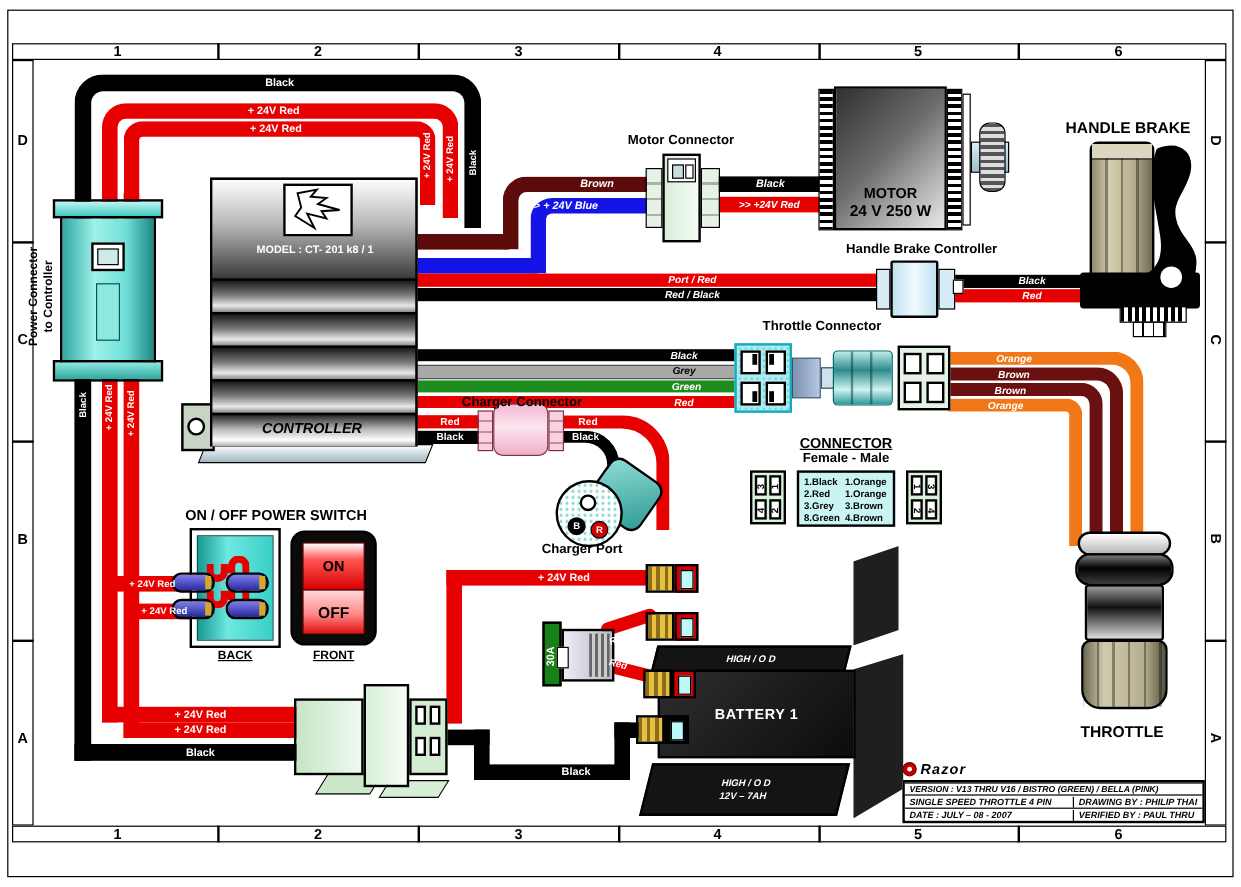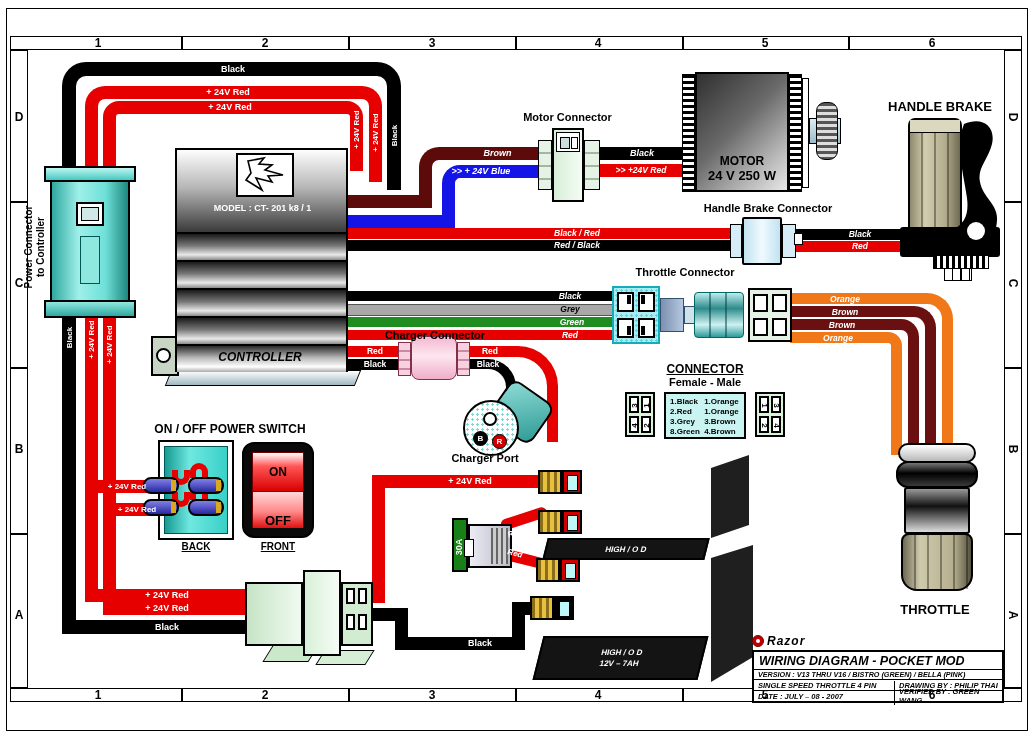--- a/index.html
+++ b/index.html
@@ -120,21 +120,21 @@
       </svg>
   </div>
   <div class="lw" style="left:180px;top:203px;width:165px;font-size:9px">MODEL : CT- 201 k8 / 1</div>
   <div class="cl li" style="left:200px;top:350px;width:120px;font-size:12px;z-index:3">CONTROLLER</div>
 
   <div class="br" style="left:419px;top:147px;width:121px;height:61px;border-color:#5C0A0A;border-width:13px 0 0 13px;border-radius:20px 0 0 0"></div>
   <div class="w" style="left:348px;top:195px;width:76px;height:13px;background:#5C0A0A"></div>
   <div class="br" style="left:442px;top:165px;width:98px;height:63px;border-color:#1414E6;border-width:13px 0 0 13px;border-radius:18px 0 0 0"></div>
   <div class="w" style="left:348px;top:215px;width:100px;height:13px;background:#1414E6"></div>
   <div class="lw li" style="left:460px;top:148px;width:75px">Brown</div>
-  <div class="lw li" style="left:436px;top:166px;width:90px">&gt;&gt; + 24V Blue</div>
+  <div class="lw li" style="left:424px;top:166px;width:90px">&gt;&gt; + 24V Blue</div>
   <div class="w" style="left:598px;top:147px;width:86px;height:13px;background:#000"></div>
   <div class="w" style="left:598px;top:164px;width:86px;height:13px;background:#E60000"></div>
   <div class="lw li" style="left:610px;top:148px;width:64px">Black</div>
   <div class="lw li" style="left:598px;top:165px;width:86px;font-size:8.5px">&gt;&gt; +24V Red</div>
   <div class="cl" style="left:505px;top:111px;width:125px">Motor Connector</div>
   <div class="cmp" style="left:538px;top:140px;width:14px;height:50px;background:repeating-linear-gradient(180deg,#E6F2E6 0 11px,#9FB89F 11px 13px);border:1.5px solid #000;box-sizing:border-box"></div>
   <div class="cmp" style="left:552px;top:128px;width:32px;height:74px;background:linear-gradient(90deg,#D8EED8,#F4FCF4);border:2px solid #000;box-sizing:border-box"></div>
   <div class="cmp" style="left:556px;top:132px;width:24px;height:20px;background:#fff;border:1.5px solid #000;box-sizing:border-box">
     <div style="position:absolute;left:3px;top:4px;width:8px;height:10px;background:#cdd;border:1.5px solid #000"></div>
     <div style="position:absolute;left:14px;top:4px;width:5px;height:10px;background:#fff;border:1.5px solid #000"></div>
@@ -158,27 +158,27 @@
   <div class="cmp" style="left:900px;top:227px;width:100px;height:30px;background:#000;border-radius:3px"></div>
   <svg class="cmp" style="left:950px;top:118px;z-index:2" width="58" height="145" viewBox="0 0 58 145">
     <path d="M14 6 C32 -2 46 8 42 26 C38 42 27 50 30 64 C33 80 48 86 47 102 C46 124 32 138 6 140 L2 140 L2 112 C15 106 19 96 17 80 C14 58 5 28 14 6 Z" fill="#000"></path>
     <circle cx="26" cy="113" r="9" fill="#fff"></circle>
   </svg>
   <div class="cmp" style="left:933px;top:255px;width:56px;height:14px;background:repeating-linear-gradient(90deg,#000 0 3px,#fff 3px 6px);border:1.5px solid #000;box-sizing:border-box"></div>
   <div class="cmp" style="left:944px;top:268px;width:28px;height:13px;background:repeating-linear-gradient(90deg,#fff 0 7px,#000 7px 8.5px);border:1.5px solid #000;box-sizing:border-box"></div>
 
   <div class="w" style="left:348px;top:228px;width:386px;height:11px;background:#E60000"></div>
   <div class="w" style="left:348px;top:240px;width:386px;height:11px;background:#000"></div>
-  <div class="lw li" style="left:535px;top:228px;width:84px;font-size:8.5px">Black / Red</div>
+  <div class="lw li" style="left:535px;top:228px;width:84px;font-size:8.5px">Port / Red</div>
   <div class="lw li" style="left:535px;top:240px;width:84px;font-size:8.5px">Red / Black</div>
   <div class="w" style="left:795px;top:229px;width:112px;height:11px;background:#000"></div>
   <div class="w" style="left:795px;top:241px;width:112px;height:11px;background:#E60000"></div>
   <div class="lw li" style="left:830px;top:229px;width:60px;font-size:8.5px">Black</div>
   <div class="lw li" style="left:832px;top:241px;width:56px;font-size:8.5px">Red</div>
-  <div class="cl" style="left:688px;top:202px;width:160px">Handle Brake Connector</div>
+  <div class="cl" style="left:688px;top:202px;width:160px">Handle Brake Controller</div>
   <div class="cmp" style="left:730px;top:224px;width:12px;height:34px;background:#D6ECF6;border:1.5px solid #000;box-sizing:border-box"></div>
   <div class="cmp" style="left:742px;top:217px;width:40px;height:48px;background:linear-gradient(90deg,#C2E2F0,#F0FAFF 50%,#C2E2F0);border:2px solid #000;border-radius:2px;box-sizing:border-box"></div>
   <div class="cmp" style="left:782px;top:224px;width:14px;height:34px;background:#D6ECF6;border:1.5px solid #000;box-sizing:border-box"></div>
   <div class="cmp" style="left:794px;top:233px;width:9px;height:12px;background:#fff;border:1.5px solid #000;box-sizing:border-box"></div>
 
   <div class="cl" style="left:600px;top:266px;width:170px">Throttle Connector</div>
   <div class="w" style="left:348px;top:291px;width:266px;height:10px;background:#000"></div>
   <div class="w" style="left:348px;top:304px;width:266px;height:10px;background:#A8A8A8;border-top:1px solid #555;border-bottom:1px solid #555"></div>
   <div class="w" style="left:348px;top:317px;width:266px;height:10px;background:#1E8C1E"></div>
   <div class="w" style="left:348px;top:330px;width:266px;height:10px;background:#E60000"></div>
@@ -296,21 +296,21 @@
     </div>
   <div class="cmp" style="left:188px;top:499px;width:36px;height:17px;background:linear-gradient(180deg,#8080E8,#2828A0);border:2px solid #000;border-radius:8px;box-sizing:border-box;z-index:3">
       <div style="position:absolute;right:1px;top:1px;bottom:1px;width:5px;background:#D8A820"></div>
     </div>
   <div class="cl" style="left:166px;top:541px;width:60px;font-size:10px;text-decoration:underline">BACK</div>
   <div class="cmp" style="left:242px;top:442px;width:72px;height:96px;background:#0a0a0a;border-radius:12px;border:2px solid #000;box-sizing:border-box"></div>
   <div class="cmp" style="left:252px;top:452px;width:52px;height:76px;border:1.5px solid #700;box-sizing:border-box;z-index:3">
     <div style="height:38px;background:linear-gradient(180deg,#fff,#f55 35%,#d80000);display:flex;align-items:center;justify-content:center;font:bold 12px 'Liberation Sans',sans-serif;color:#000">
         <span>ON</span>
       </div>
-    <div style="height:36px;background:linear-gradient(180deg,#ffd8d8,#f88 55%,#e01010);display:flex;align-items:flex-end;justify-content:center;font:bold 13px 'Liberation Sans',sans-serif;color:#000;border-top:1.5px solid #700">
+    <div style="height:36px;background:linear-gradient(180deg,#ffd8d8,#f88 55%,#e01010);display:flex;align-items:center;justify-content:center;font:bold 13px 'Liberation Sans',sans-serif;color:#000;border-top:1.5px solid #700">
         <span>OFF</span>
       </div>
   </div>
   <div class="cl" style="left:248px;top:541px;width:60px;font-size:10px;text-decoration:underline">FRONT</div>
 
   <div class="w" style="left:372px;top:475px;width:13px;height:127px;background:#E60000"></div>
   <div class="w" style="left:358px;top:590px;width:27px;height:13px;background:#E60000"></div>
   <div class="w" style="left:372px;top:475px;width:173px;height:13px;background:#E60000"></div>
   <div class="lw" style="left:430px;top:476px;width:80px">+ 24V Red</div>
   <div class="w" style="left:358px;top:608px;width:50px;height:13px;background:#000"></div>
@@ -318,20 +318,23 @@
   <div class="w" style="left:395px;top:637px;width:130px;height:13px;background:#000"></div>
   <div class="w" style="left:512px;top:602px;width:13px;height:48px;background:#000"></div>
   <div class="w" style="left:512px;top:602px;width:30px;height:13px;background:#000"></div>
   <div class="lw" style="left:450px;top:638px;width:60px">Black</div>
 
   <div class="cmp" style="left:711px;top:455px;width:38px;height:90px;background:#1f1f1f;clip-path:polygon(0 13px,100% 0,100% 70px,0 83px)"></div>
   <div class="cmp" style="left:545px;top:538px;width:162px;height:22px;background:#141414;border:2px solid #000;box-sizing:border-box;transform:skewX(-14deg);display:flex;align-items:center;justify-content:center">
     <span style="color:#fff;font:bold 8px 'Liberation Sans',sans-serif">HIGH / O D</span>
   </div>
   <div class="cmp" style="left:711px;top:545px;width:42px;height:140px;background:#1f1f1f;clip-path:polygon(0 13px,100% 0,100% 112px,0 137px)"></div>
+  <div class="cmp" style="left:548px;top:558px;width:165px;height:74px;background:linear-gradient(135deg,#2e2e2e,#0c0c0c);border:2px solid #000;box-sizing:border-box;display:flex;align-items:center;justify-content:center">
+    <span style="color:#fff;font:bold 12px 'Liberation Sans',sans-serif;letter-spacing:.5px">BATTERY 1</span>
+  </div>
   <div class="cmp" style="left:538px;top:636px;width:165px;height:44px;background:#141414;border:2px solid #000;box-sizing:border-box;transform:skewX(-14deg);display:flex;flex-direction:column;align-items:center;justify-content:center;gap:2px">
     <span style="color:#fff;font:bold 8px 'Liberation Sans',sans-serif">HIGH / O D</span>
     <span style="color:#fff;font:bold 8px 'Liberation Sans',sans-serif">12V – 7AH</span>
   </div>
 
   <div class="cmp" style="left:538px;top:470px;width:24px;height:24px;background:repeating-linear-gradient(90deg,#8a6d1a 0 3px,#e8c040 3px 7px);border:2px solid #000;box-sizing:border-box;z-index:3"></div>
   <div class="cmp" style="left:562px;top:470px;width:20px;height:24px;background:#D00000;border:2px solid #000;box-sizing:border-box;z-index:3">
       <div style="position:absolute;left:3px;top:3px;width:9px;height:14px;background:#BFF8F8;border:1px solid #000"></div>
     </div>
   <div class="cmp" style="left:538px;top:510px;width:24px;height:24px;background:repeating-linear-gradient(90deg,#8a6d1a 0 3px,#e8c040 3px 7px);border:2px solid #000;box-sizing:border-box;z-index:3"></div>
@@ -369,29 +372,26 @@
   <div class="pinsq" style="left:346px;top:614px;width:9px;height:16px;z-index:3"></div>
   <div class="pinsq" style="left:358px;top:614px;width:9px;height:16px;z-index:3"></div>
 
   <div class="cmp" style="left:752px;top:634px;height:14px;display:flex;align-items:center;gap:3px;z-index:5">
     <span style="width:12px;height:12px;border-radius:50%;background:#C00000;border:1.5px solid #700;box-sizing:border-box;display:inline-block">
         <span style="display:block;width:4px;height:4px;background:#fff;border-radius:50%;margin:2.5px"></span>
       </span>
     <span style="font:bold italic 12px 'Liberation Sans',sans-serif;letter-spacing:1px;color:#000">Razor</span>
   </div>
   <div class="cmp" style="left:752px;top:650px;width:252px;border:2px solid #000;box-sizing:border-box;background:#fff;z-index:4">
-    <div class="tb-row" style="border-top:none;height:17px;padding:0 5px;font-size:12.5px">
-      <span>WIRING DIAGRAM - POCKET MOD</span>
-    </div>
     <div class="tb-row" style="height:10px;padding:0 4px;font-size:7.2px">
       <span>VERSION : V13 THRU V16 / BISTRO (GREEN) / BELLA (PINK)</span>
     </div>
     <div class="tb-row" style="height:11px;font-size:7.5px">
       <span style="width:132px;padding:0 4px">SINGLE SPEED THROTTLE 4 PIN</span>
       <span style="flex:1;border-left:1.5px solid #000;padding:0 4px">DRAWING BY :  PHILIP THAI</span>
     </div>
     <div class="tb-row" style="height:11px;font-size:7.5px">
       <span style="width:132px;padding:0 4px">DATE :  JULY – 08 - 2007</span>
-      <span style="flex:1;border-left:1.5px solid #000;padding:0 4px">VERIFIED BY :  GREEN WANG</span>
+      <span style="flex:1;border-left:1.5px solid #000;padding:0 4px">VERIFIED BY :  PAUL THRU</span>
     </div>
   </div>
 
 </div>
 
 </body></html>

